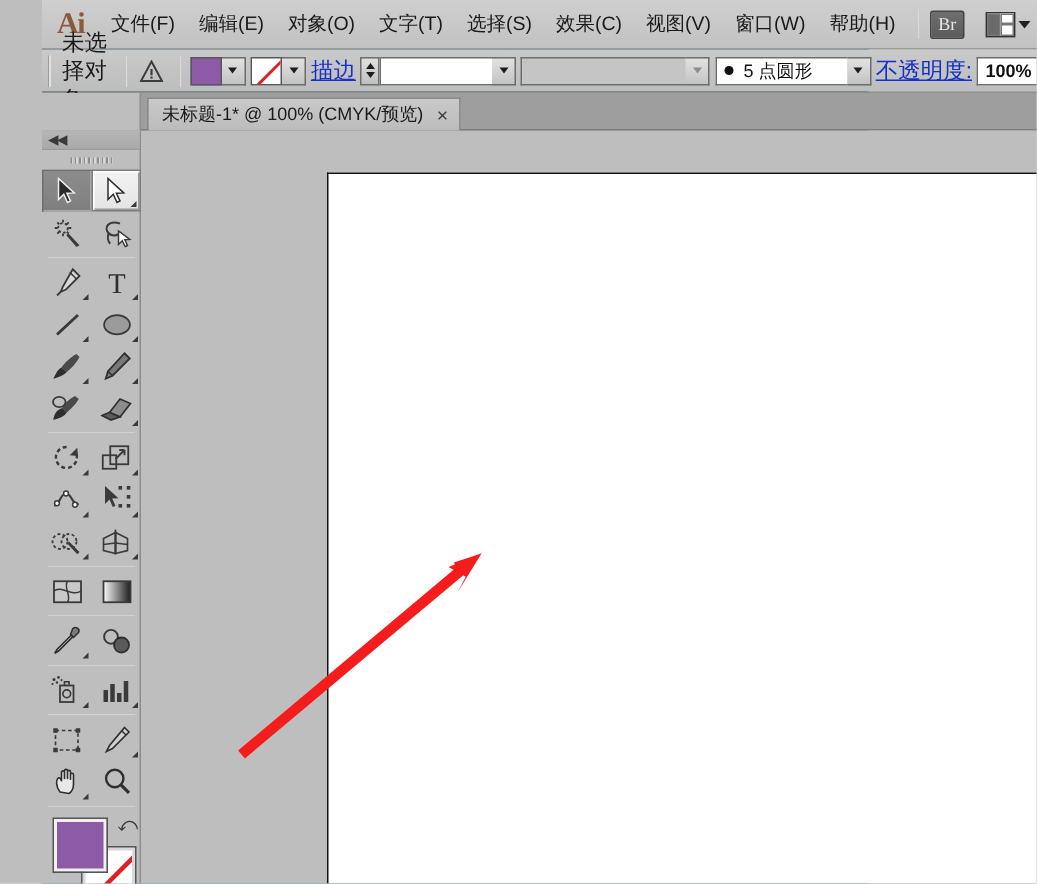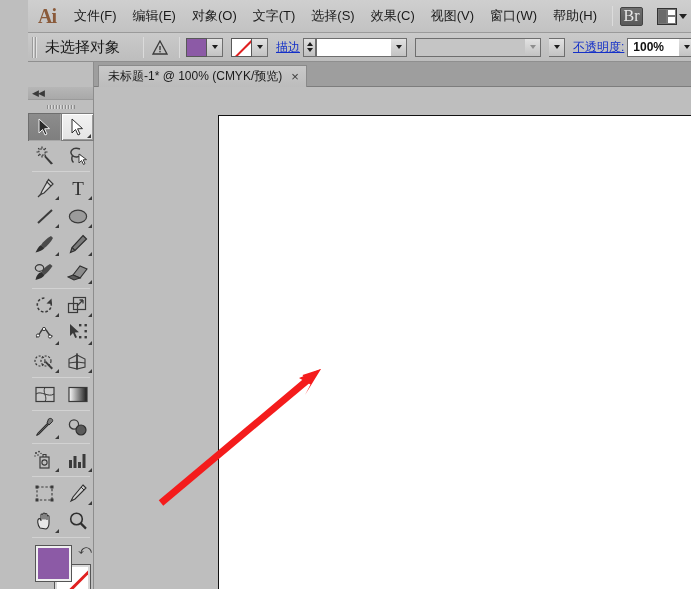--- a/index.html
+++ b/index.html
@@ -42,21 +42,21 @@
   .menu-sep {
     width: 1px; height: 20px; background: #a6a6a6;
     margin: 0 7px;
     border-right: 1px solid #dcdcdc;
   }
   .br-btn {
     width: 23px; height: 19px;
     background: linear-gradient(#6f6f6f, #5a5a5a);
     border: 1px solid #444;
     border-radius: 2px;
-    color: #e8e8e8; font-size: 16px;
+    color: #e8e8e8; font-size: 12px;
     display: flex; align-items: center; justify-content: center;
     font-family: "Liberation Serif", serif;
   }
   .arrange-btn {
     display: flex; align-items: center; gap: 2px;
     margin-left: 14px;
   }
   .arrange-ico {
     width: 20px; height: 17px;
     border: 1.5px solid #333;
@@ -123,21 +123,21 @@
     width: 16px; height: 19px;
     background: linear-gradient(#e2e2e2, #c3c3c3);
     border: 1px solid #6e6e6e;
     border-left: none;
     display: flex; align-items: center; justify-content: center;
   }
   .dd-btn .caret-dn { border-top-color:#1d1d1d; border-left-width:3.5px; border-right-width:3.5px; border-top-width:4.5px;}
   .grp { display: flex; align-items: center; }
   .gap { width: 8px; }
   .link-label {
-    font-size: 12px; color: #1430c8;
+    font-size: 15px; color: #1430c8;
     text-decoration: underline;
     margin-right: 3px; white-space: nowrap;
   }
   .spinner {
     width: 13px; height: 19px;
     background: linear-gradient(#e0e0e0,#c0c0c0);
     border: 1px solid #6e6e6e;
     display: flex; flex-direction: column;
     align-items: center; justify-content: center; gap: 2px;
   }
@@ -368,20 +368,24 @@
 
     <div class="grp">
       <div class="combo gray" style="width:110px;"></div>
       <div class="dd-btn">
           <div class="caret-dn"></div>
         </div>
     </div>
     <div class="gap"></div>
 
     <div class="grp">
+      <div class="combo" style="width:88px;">
+        <span class="brush-dot"></span>
+        <span>5 点圆形</span>
+      </div>
       <div class="dd-btn">
           <div class="caret-dn"></div>
         </div>
     </div>
     <div class="gap"></div>
 
     <div class="link-label">不透明度:</div>
     <div class="grp">
       <div class="combo" style="width:52px;font-weight:bold;">100%</div>
       <div class="dd-btn">

